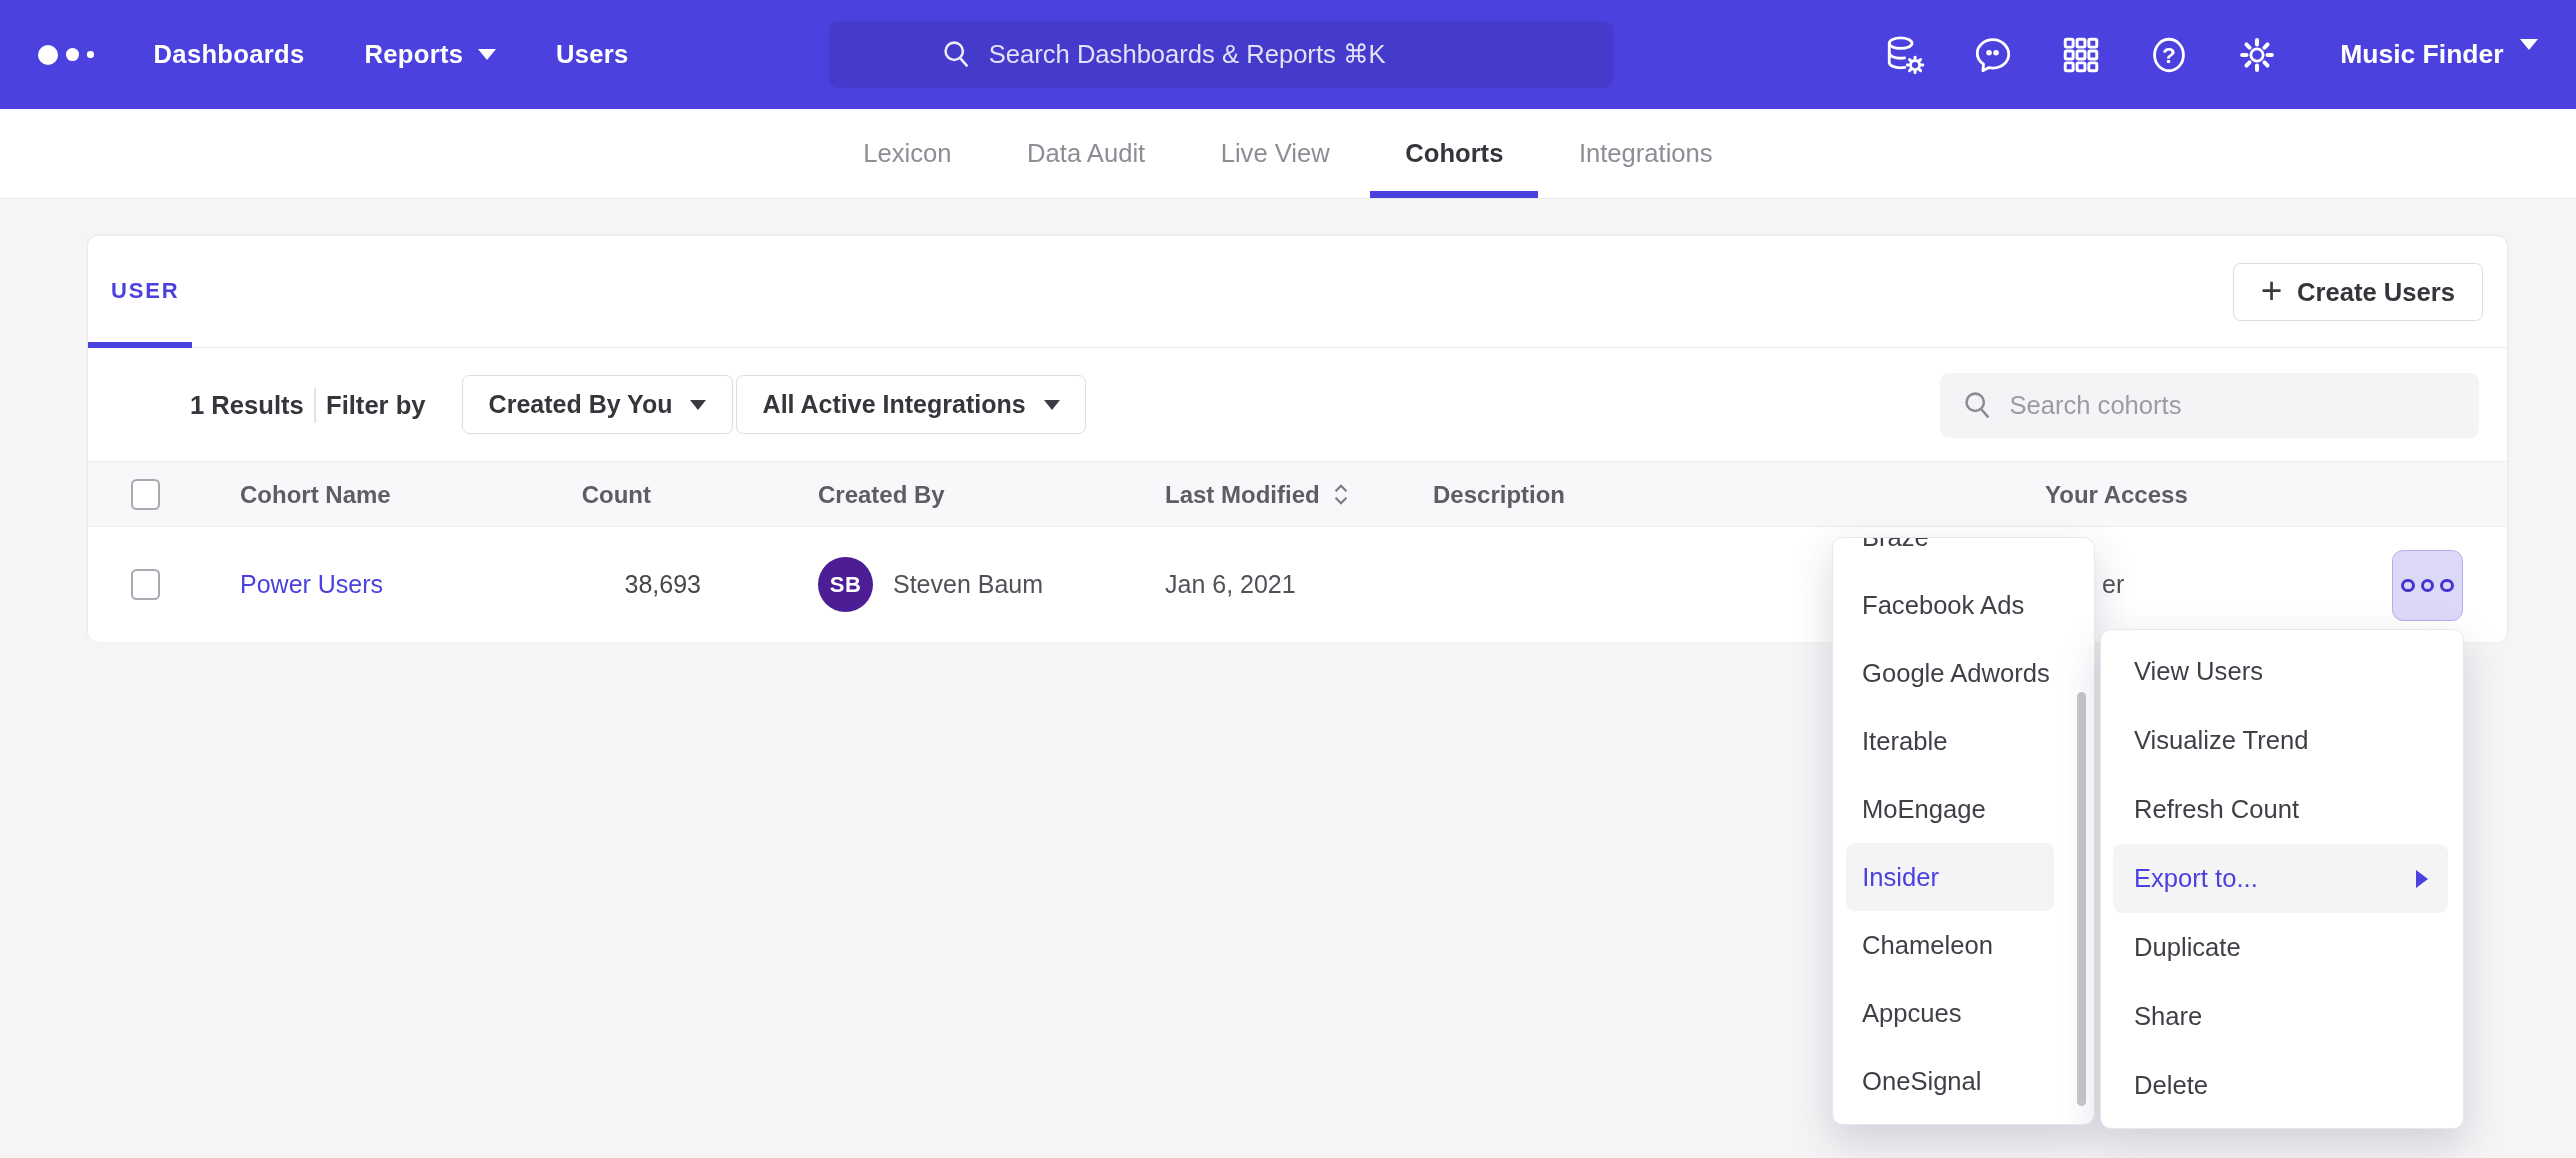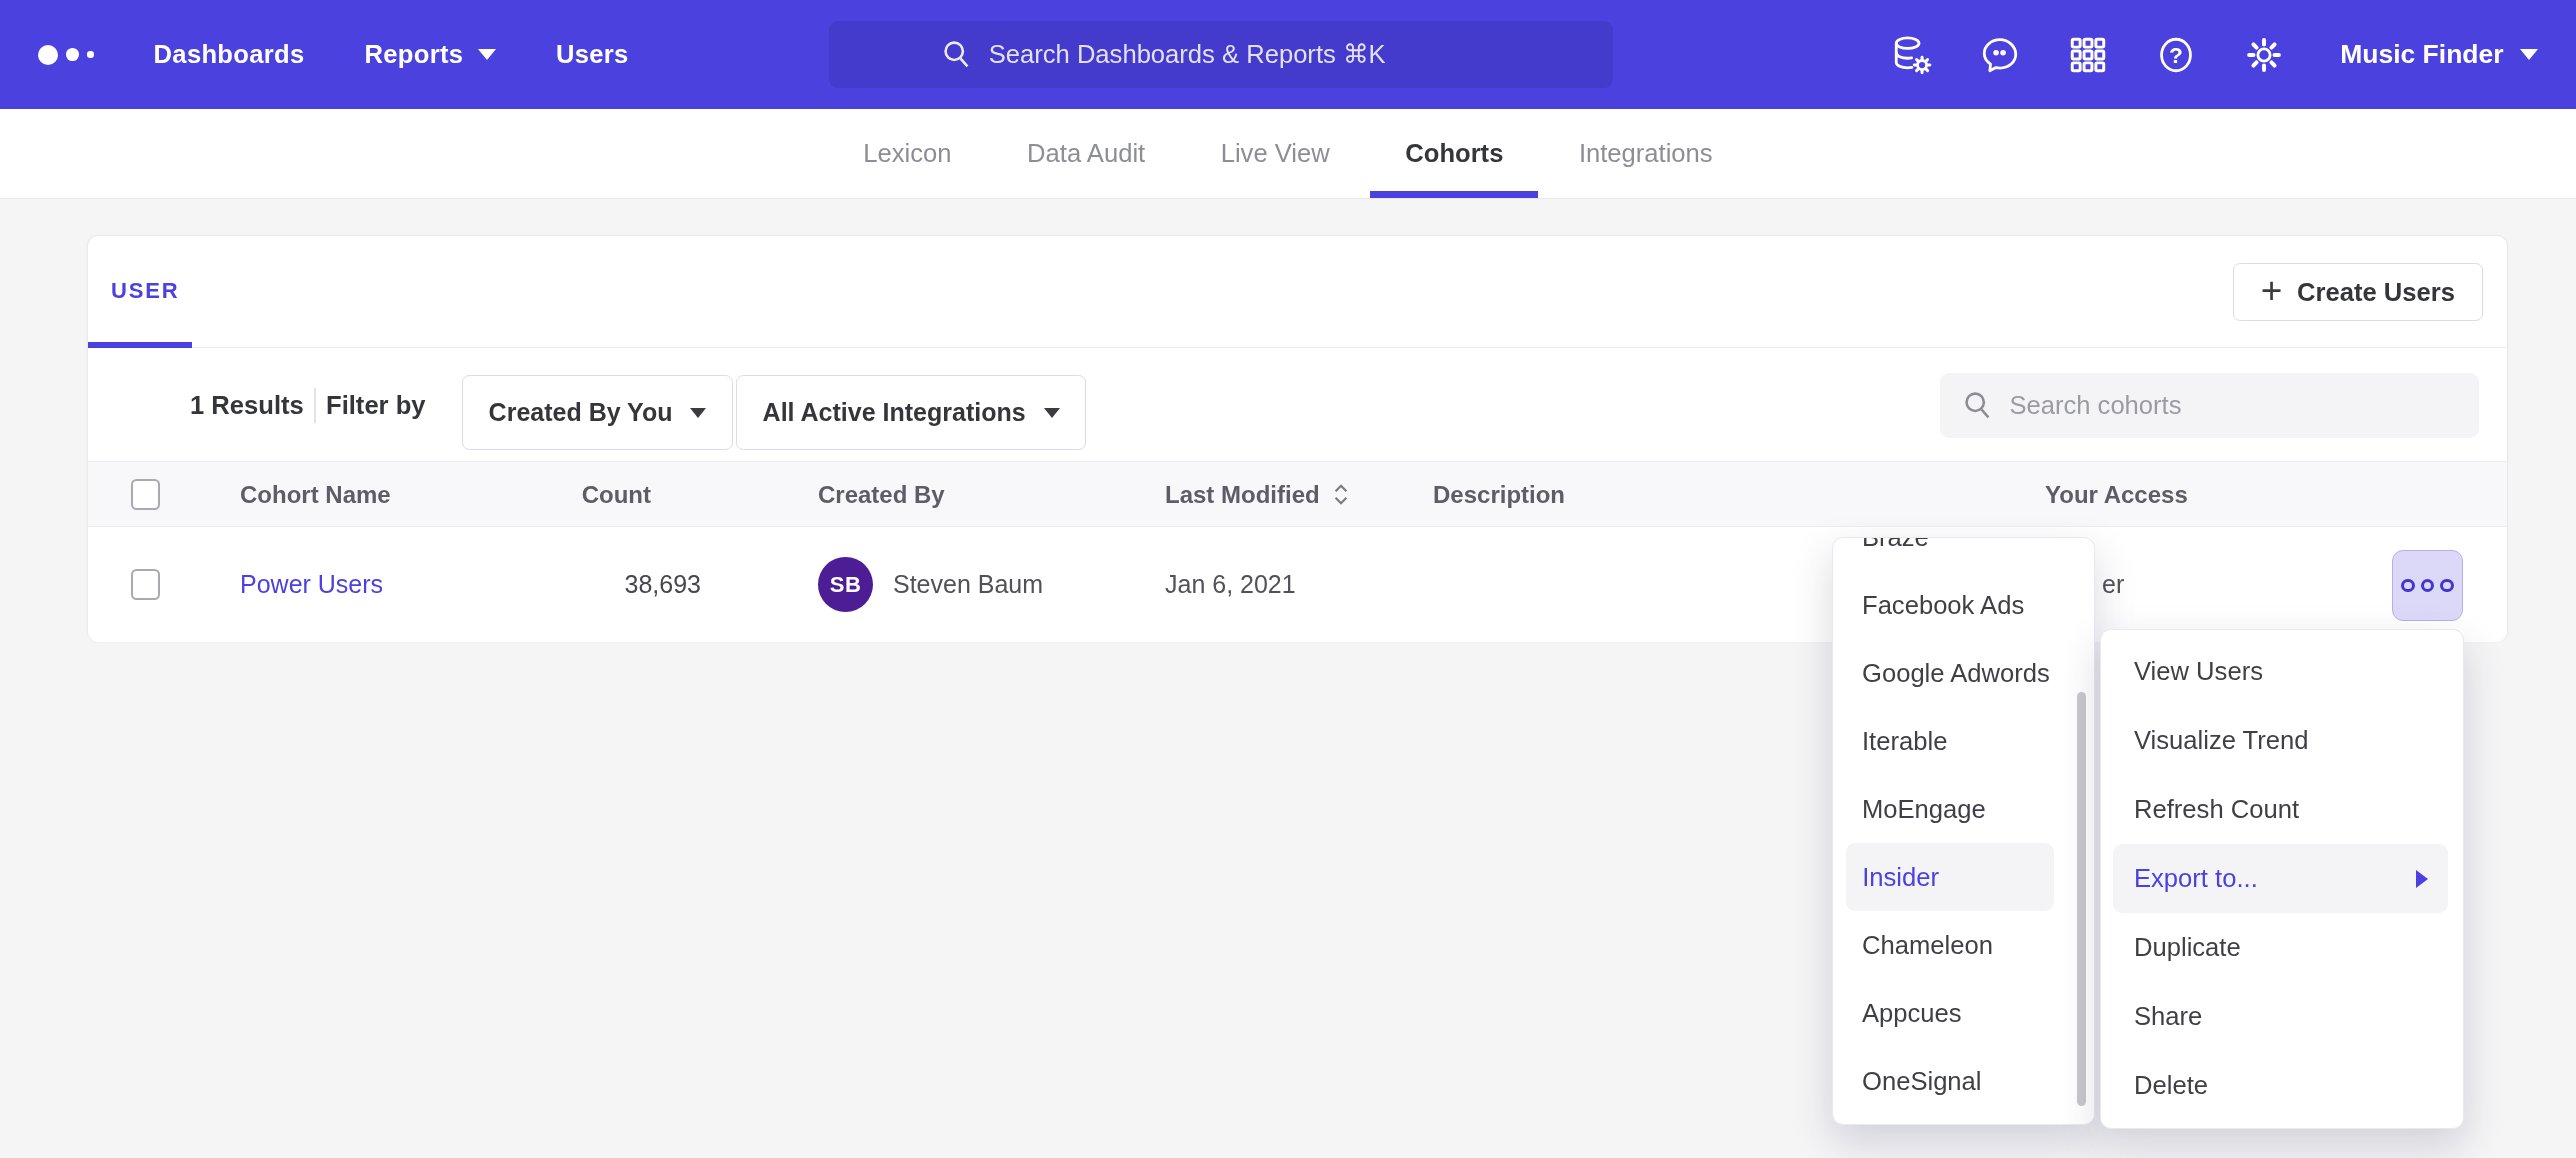--- a/index.html
+++ b/index.html
@@ -34,21 +34,21 @@
   }
   .nav-search svg { flex:0 0 auto; }
   .nav-search input {
     width:512px; background:transparent; border:none; outline:none;
     color:rgba(255,255,255,.92); font-size:25.6px; font-family:inherit;
   }
   .nav-search input::placeholder { color:rgba(255,255,255,.85); opacity:1; }
 
   .nav-right { position:absolute; right:0; top:0; height:109px; display:flex; align-items:center; gap:46px; padding-right:38px; }
   .nav-ic { width:42px; height:42px; display:flex; align-items:center; justify-content:center; cursor:pointer; }
-  .nav-account { display:flex; align-items:center; gap:16.4px; margin-left:9px; cursor:pointer; }
+  .nav-account { display:flex; gap:16.4px; margin-left:16px; cursor:pointer; }
   .nav-account .acct { color:#fff; font-size:26.5px; font-weight:600; }
 
   
   .tabbar {
     position:absolute; left:0; top:109px; width:2576px; height:90px;
     background:#fff; border-bottom:0.9px solid #e9e9ec;
     display:flex; align-items:stretch; justify-content:center; gap:5.5px;
   }
   .tab {
     display:flex; align-items:center; padding:0 35px; position:relative;
@@ -77,21 +77,21 @@
     display:flex; align-items:center; gap:14.6px; padding:0 27px;
     font-size:25.6px; font-weight:600; color:#35353c; cursor:pointer;
   }
   .plus { font-size:37px; font-weight:400; color:#3a3a40; line-height:1; margin-top:-3.7px; }
 
   .sec2 { position:relative; height:114px; border-bottom:0.9px solid #ececf0; }
   .results { position:absolute; left:102px; top:0; height:114px; display:flex; align-items:center; font-size:25.6px; font-weight:600; color:#35353c; }
   .vdivider { position:absolute; left:226px; top:40px; width:1.8px; height:35px; background:#e2e2e7; }
   .filterby { position:absolute; left:238px; top:0; height:114px; display:flex; align-items:center; font-size:25.6px; font-weight:600; color:#35353c; }
   .filter-btn {
-    position:absolute; top:27px; height:75px; border:0.9px solid #dcdce2; border-radius:7.3px; background:#fff;
+    position:absolute; top:27px; height:59px; border:0.9px solid #dcdce2; border-radius:7.3px; background:#fff;
     display:flex; align-items:center; gap:18px; padding:0 25.6px;
     font-size:25px; font-weight:600; color:#35353c; cursor:pointer;
   }
   .fb1 { left:374px; } .fb2 { left:648px; }
   .cohort-search {
     position:absolute; right:28px; top:25px; width:539px; height:65px;
     background:#f4f4f6; border-radius:9px; display:flex; align-items:center; gap:16.4px; padding:0 22px;
   }
   .cohort-search input {
     flex:1; background:transparent; border:none; outline:none;

